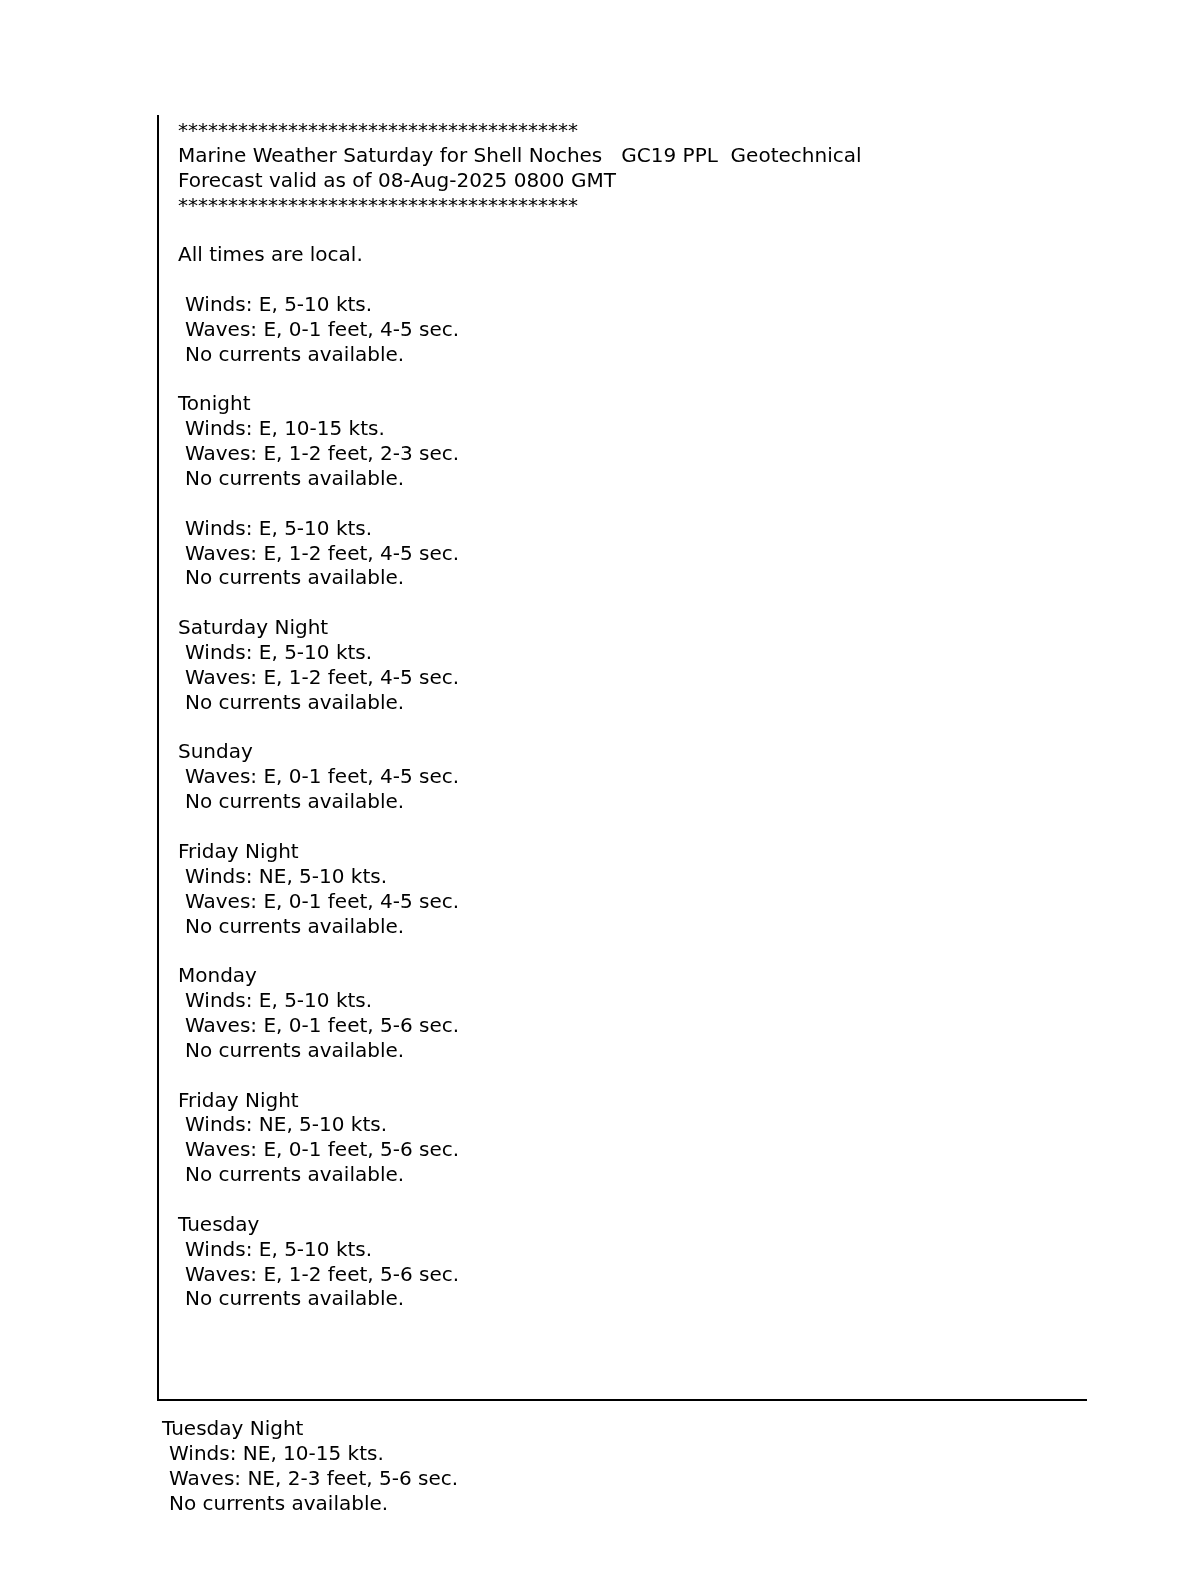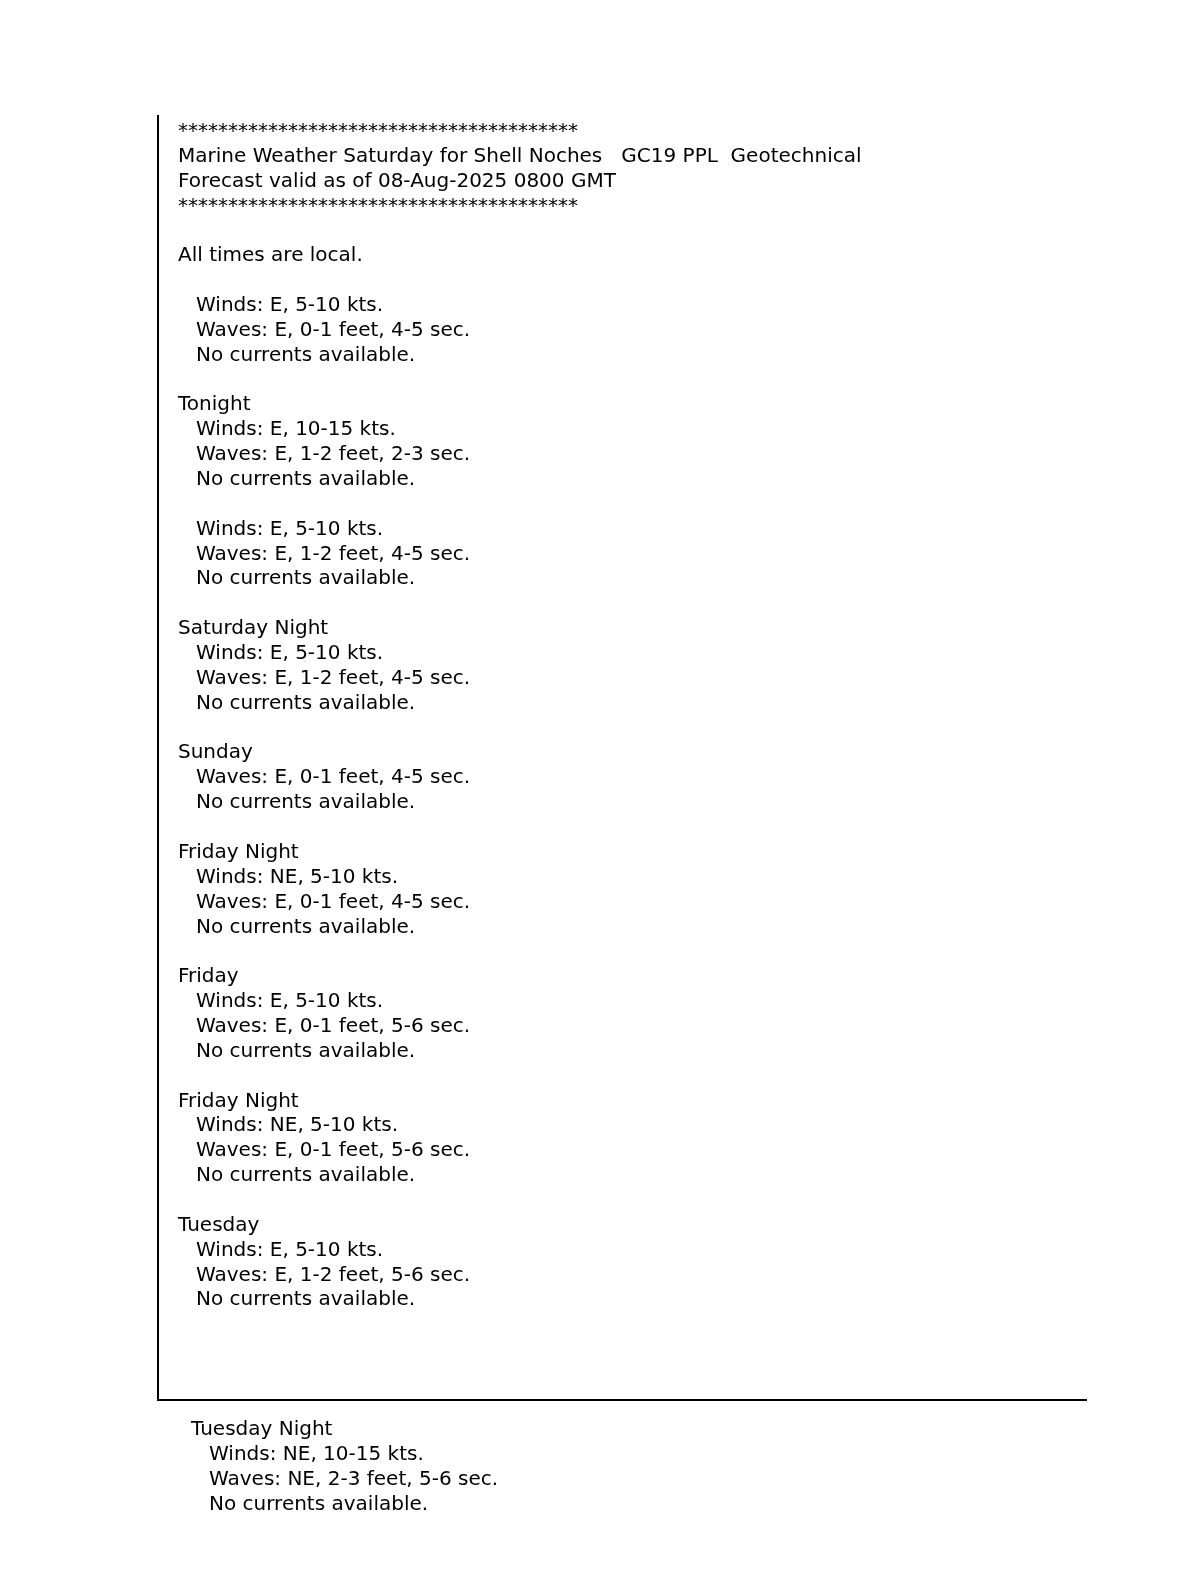--- a/index.html
+++ b/index.html
@@ -24,32 +24,31 @@
     width: 930px;
     height: 1286px;
     box-sizing: border-box;
     border-left: 2px solid #000000;
     border-bottom: 2px solid #000000;
     padding: 3px 0 0 19px;
     background: #ffffff;
   }
   .page-overflow {
     position: absolute;
-    left: 172px;
+    left: 143px;
     top: 1416px;
     padding-left: 19px;
     background: #ffffff;
   }
   .line {
     white-space: pre;
     min-height: 24.86px;
   }
   .indent {
     padding-left: 7px;
-    margin-left: 11px;
   }
 </style>
 </head>
 <body>
 
 <div class="page-box">
   <div class="line">****************************************</div>
   <div class="line">Marine Weather Saturday for Shell Noches   GC19 PPL  Geotechnical</div>
   <div class="line">Forecast valid as of 08-Aug-2025 0800 GMT</div>
   <div class="line">****************************************</div>
@@ -96,21 +95,21 @@
 
   <div class="section">
     <div class="line">Friday Night</div>
     <div class="line indent">Winds: NE, 5-10 kts.</div>
     <div class="line indent">Waves: E, 0-1 feet, 4-5 sec.</div>
     <div class="line indent">No currents available.</div>
   </div>
   <div class="line"></div>
 
   <div class="section">
-    <div class="line">Friday</div>
+    <div class="line">Monday</div>
     <div class="line indent">Winds: E, 5-10 kts.</div>
     <div class="line indent">Waves: E, 0-1 feet, 5-6 sec.</div>
     <div class="line indent">No currents available.</div>
   </div>
   <div class="line"></div>
 
   <div class="section">
     <div class="line">Friday Night</div>
     <div class="line indent">Winds: NE, 5-10 kts.</div>
     <div class="line indent">Waves: E, 0-1 feet, 5-6 sec.</div>

